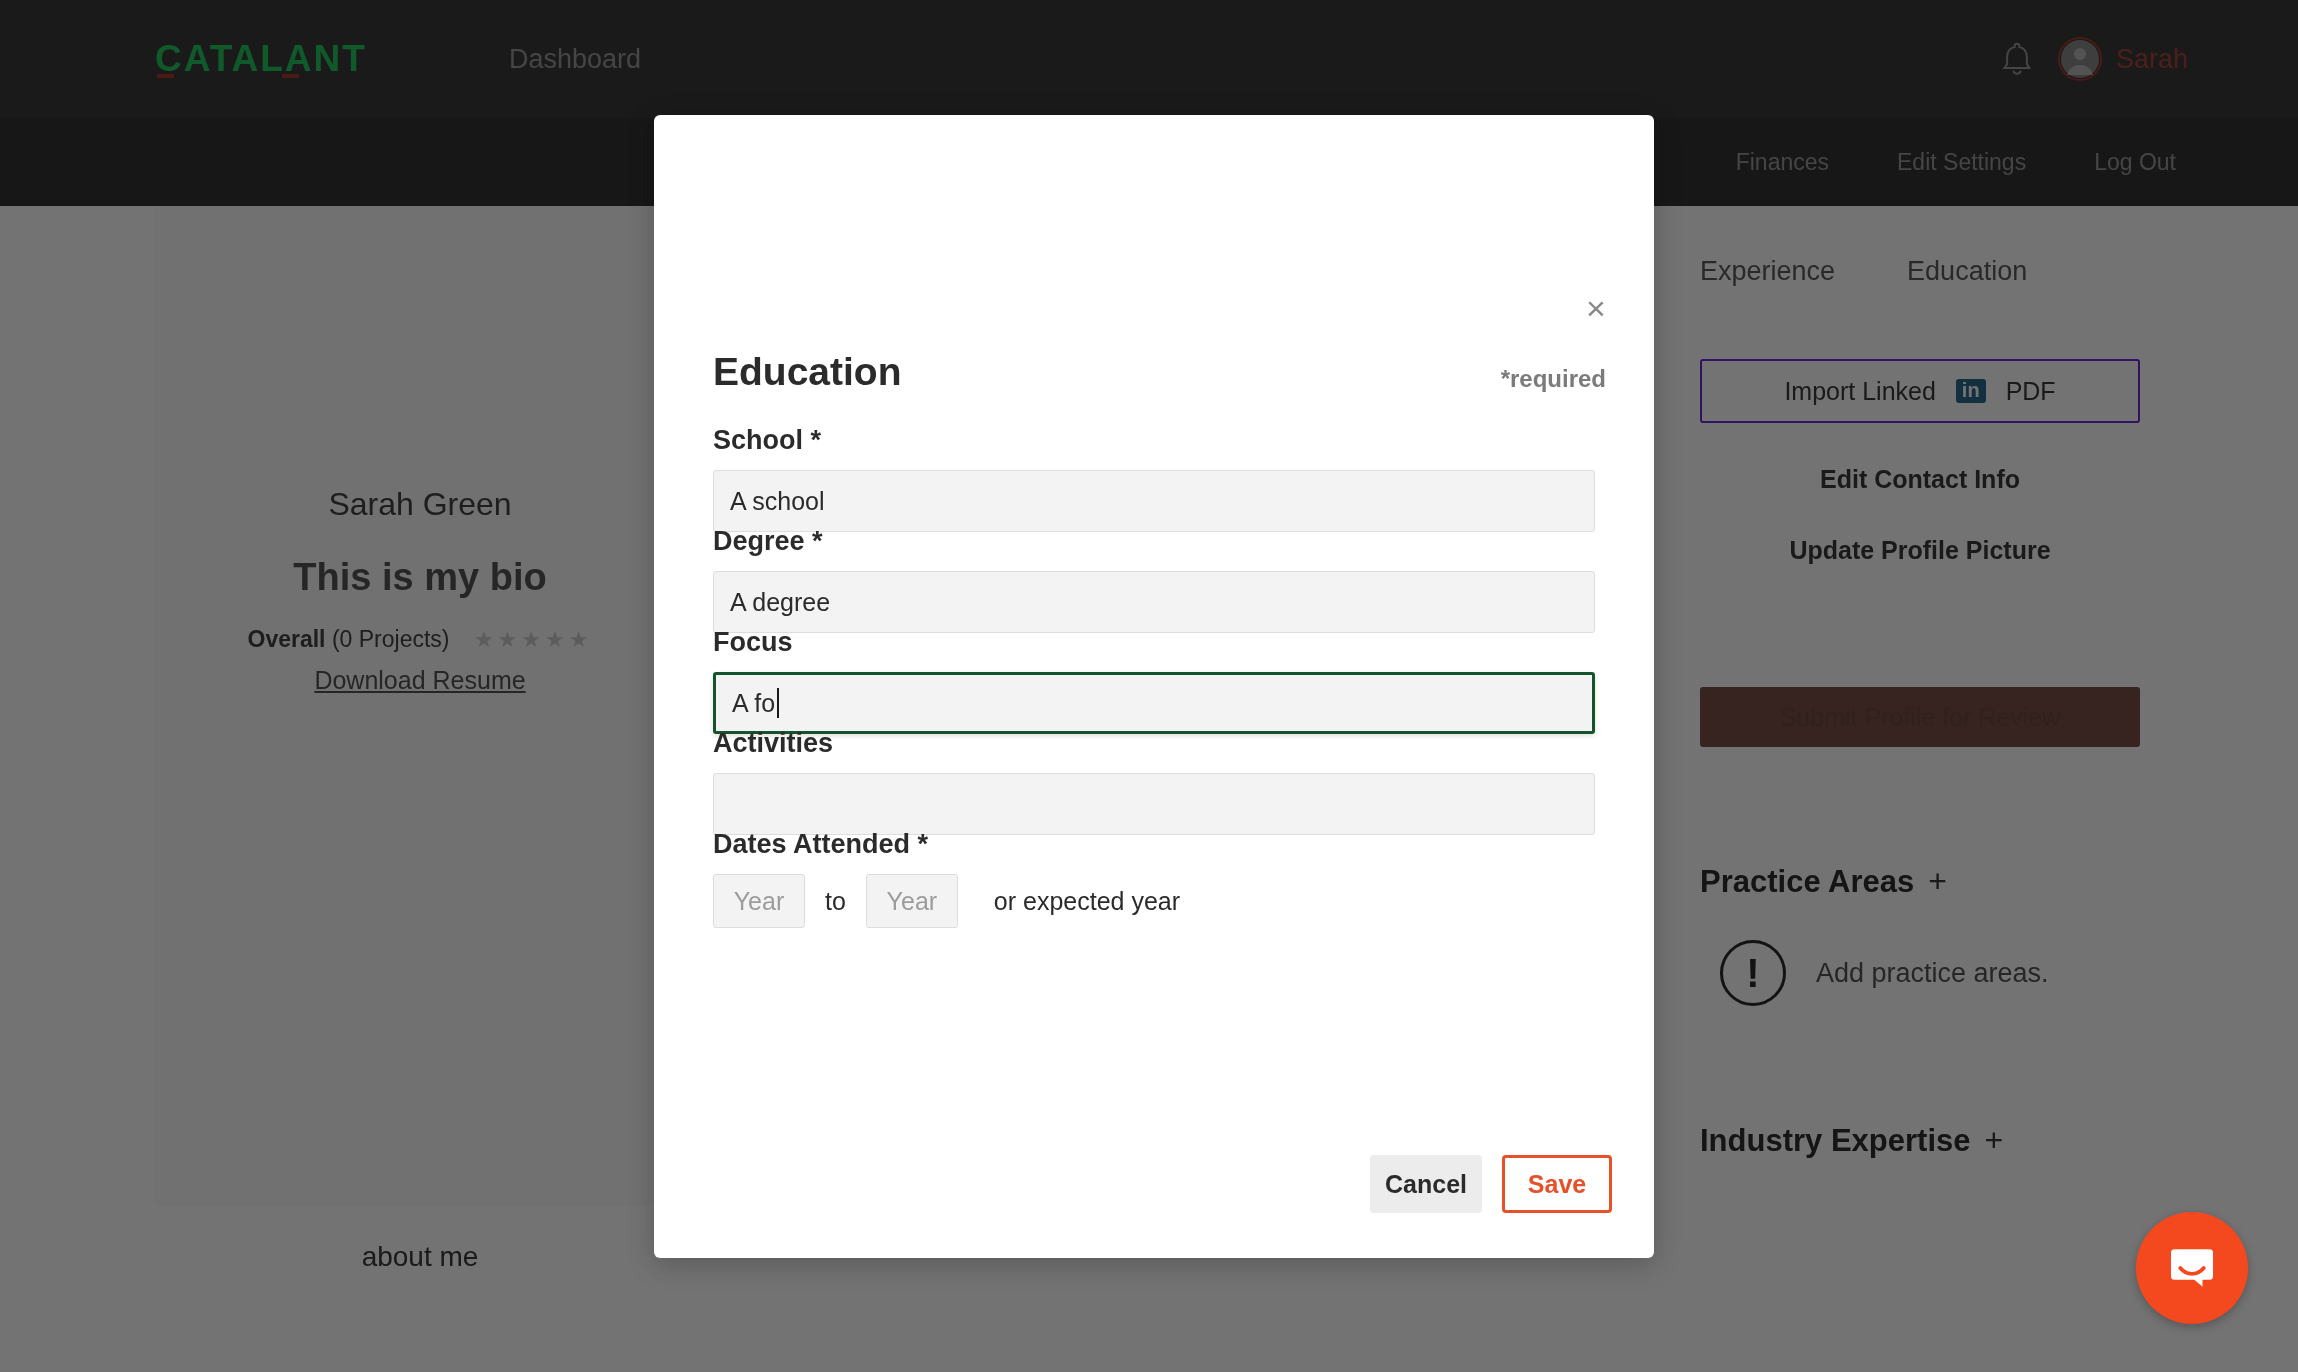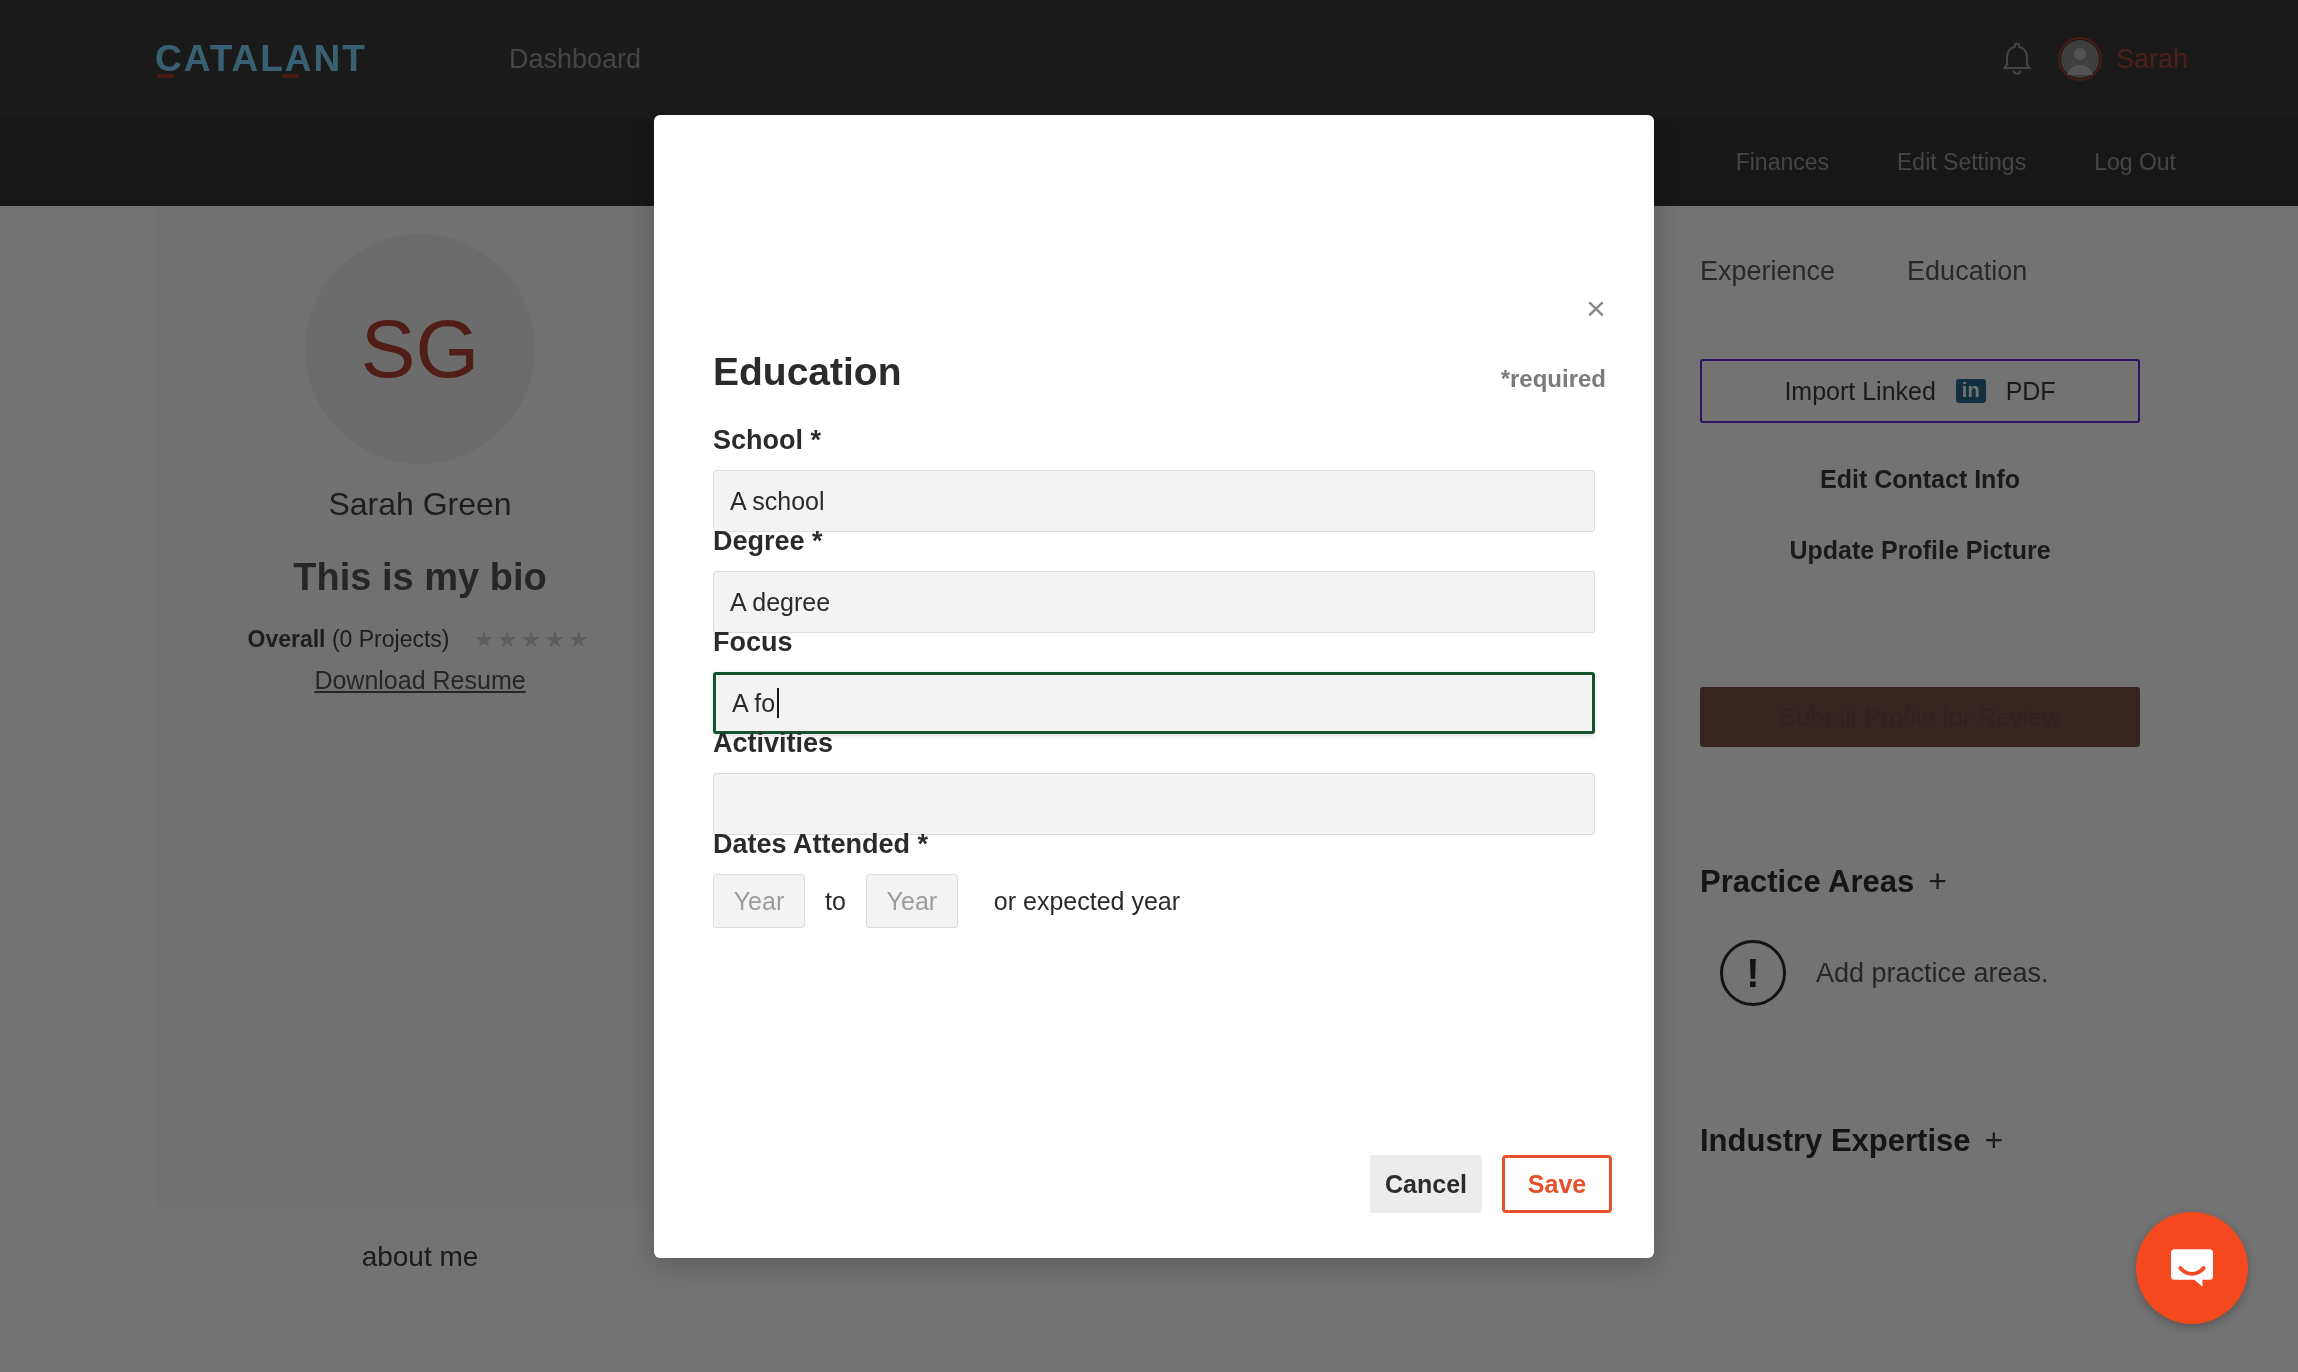--- a/index.html
+++ b/index.html
@@ -17,21 +17,21 @@
 
   .topbar {
     position: absolute; left: 0; top: 0; width: 2298px; height: 118px;
     background: #3b3b3b;
     display: flex; align-items: center;
   }
   .logo {
     margin-left: 155px;
     font-family: "Liberation Sans", sans-serif;
     font-weight: bold; font-size: 37px; letter-spacing: 2px;
-    color: #7dd3fc; position: relative;
+    color: #22c55e; position: relative;
   }
   .logo-underline { position: absolute; height: 4px; background: #a33c2d; bottom: 2px; }
   .logo-underline.u1 { left: 2px; width: 17px; }
   .logo-underline.u2 { left: 127px; width: 17px; }
   .nav-dashboard {
     margin-left: 142px; font-size: 27px; color: #9a9a9a;
   }
   .topbar-right {
     position: absolute; right: 110px; top: 0; height: 118px;
     display: flex; align-items: center; gap: 24px;
@@ -245,23 +245,20 @@
       <div class="subbar-links">
         <span>Finances</span>
         <span>Edit Settings</span>
         <span>Log Out</span>
       </div>
     </div>
 
     <div class="content">
 
       <div class="profile-card">
-        <div class="profile-initials-circle">
-          <span class="profile-initials">SG</span>
-        </div>
         <div class="profile-name">Sarah Green</div>
         <div class="profile-bio">This is my bio</div>
         <div class="profile-overall">
           <b>Overall</b>
           <span>(0 Projects)</span>
           <span class="stars">★★★★★</span>
         </div>
         <div class="profile-resume">Download Resume</div>
         <div class="about-me">about me</div>
       </div>

